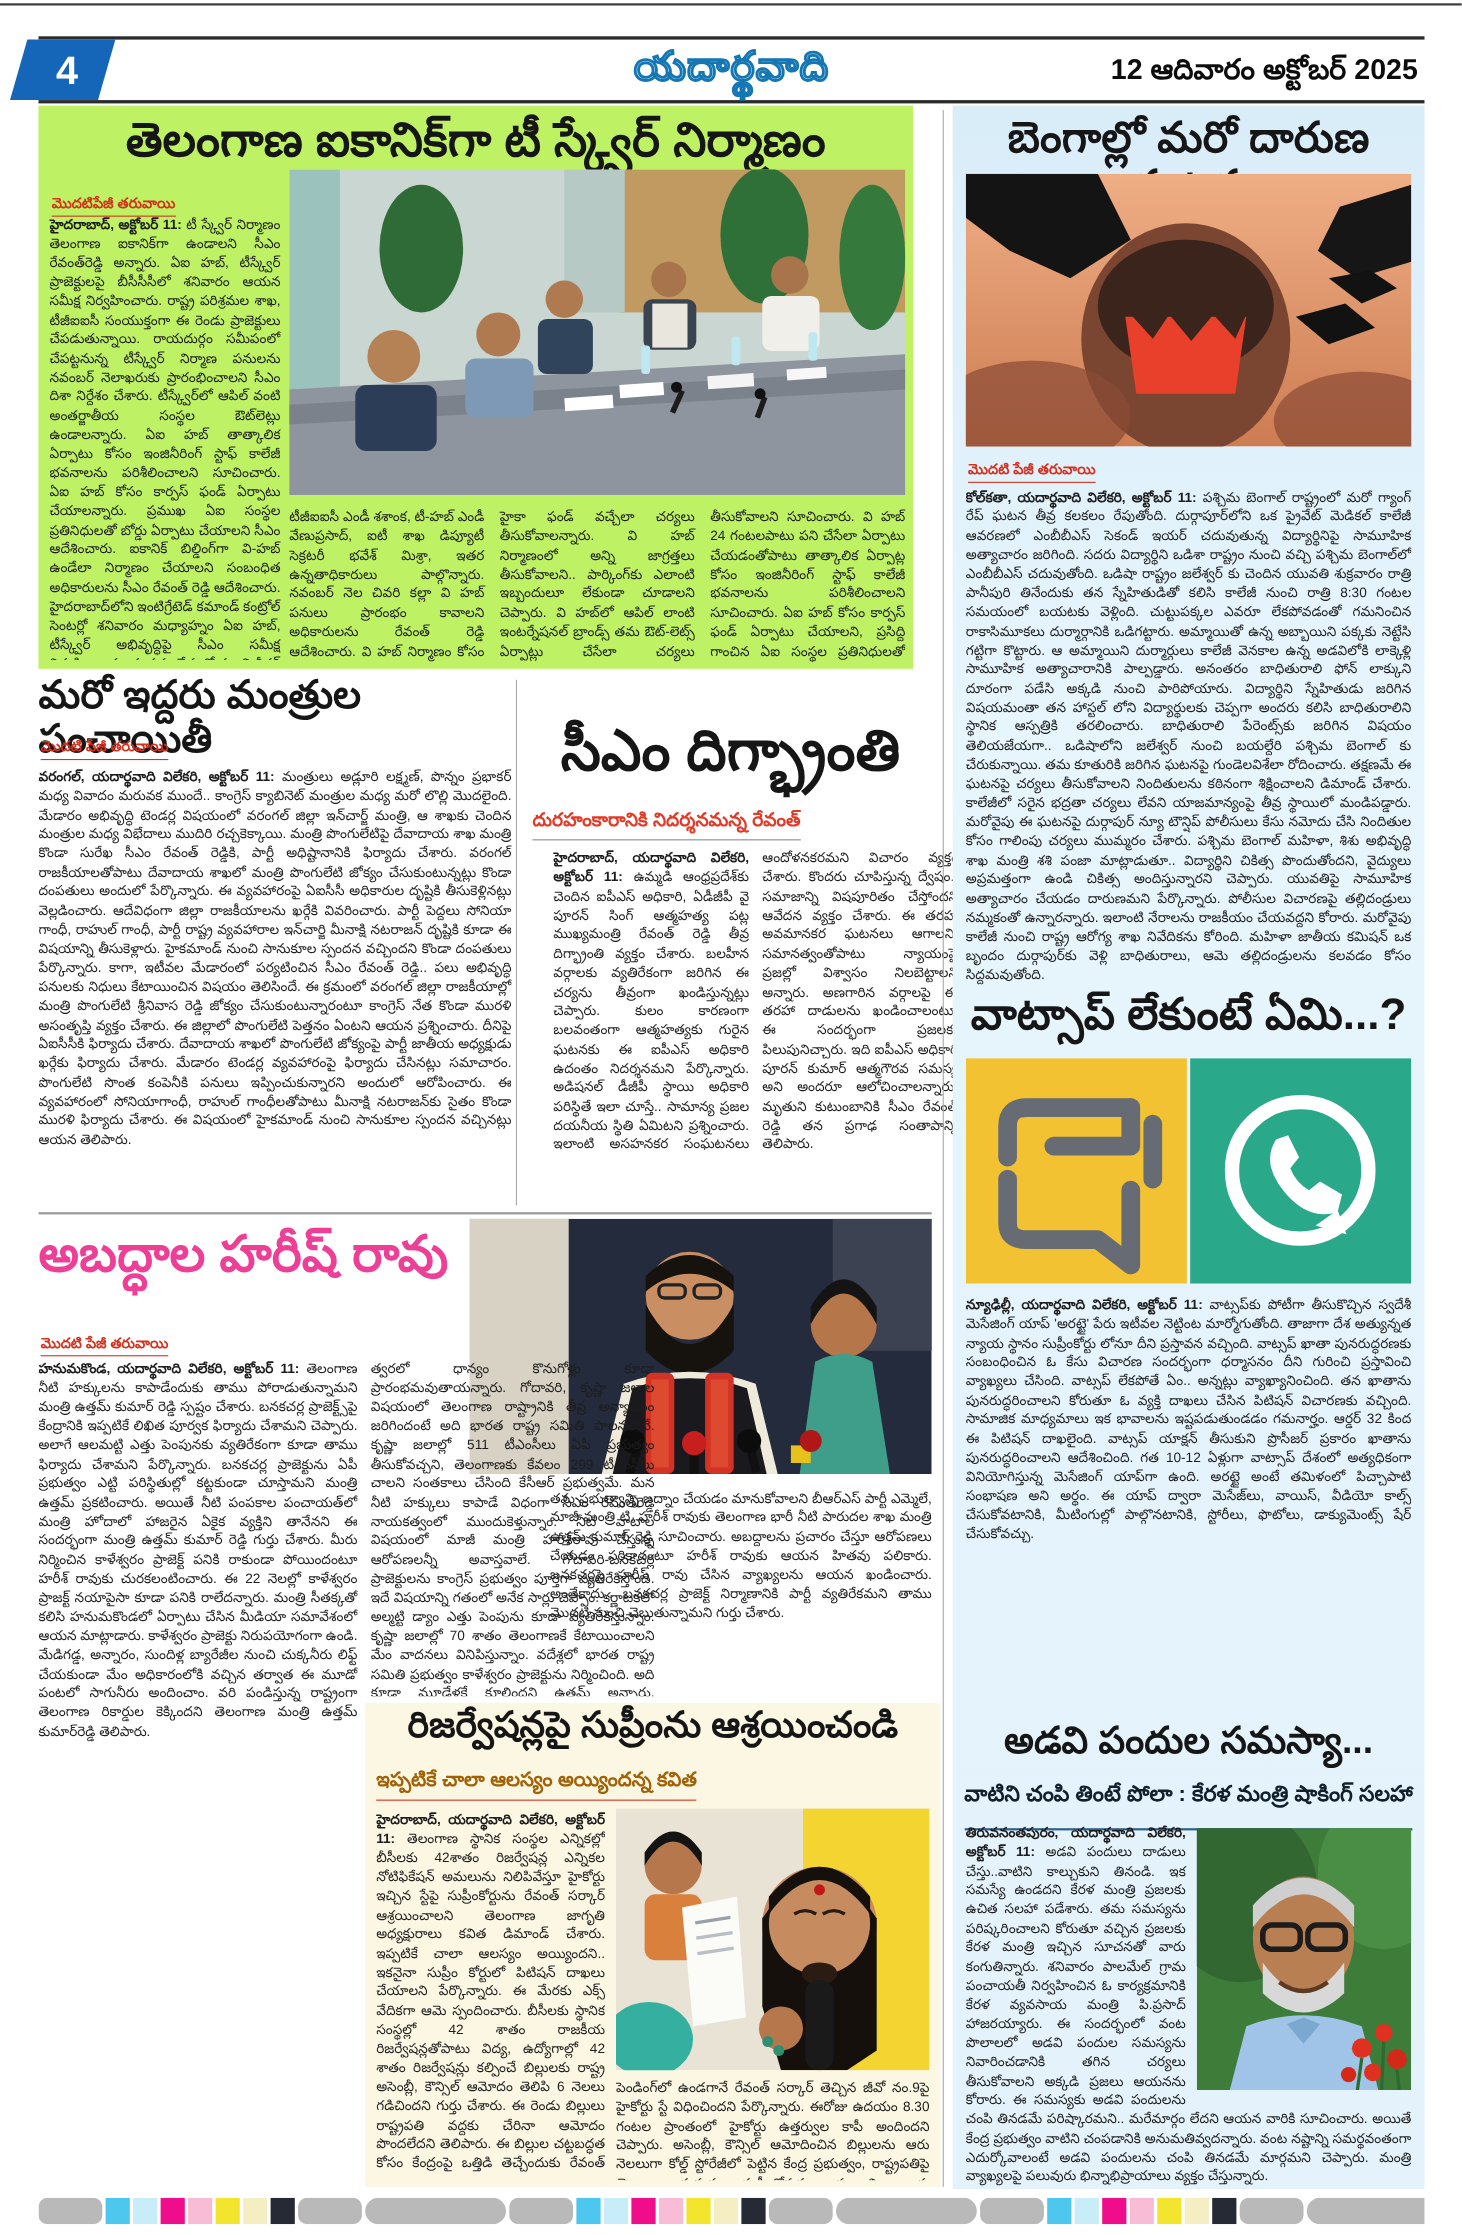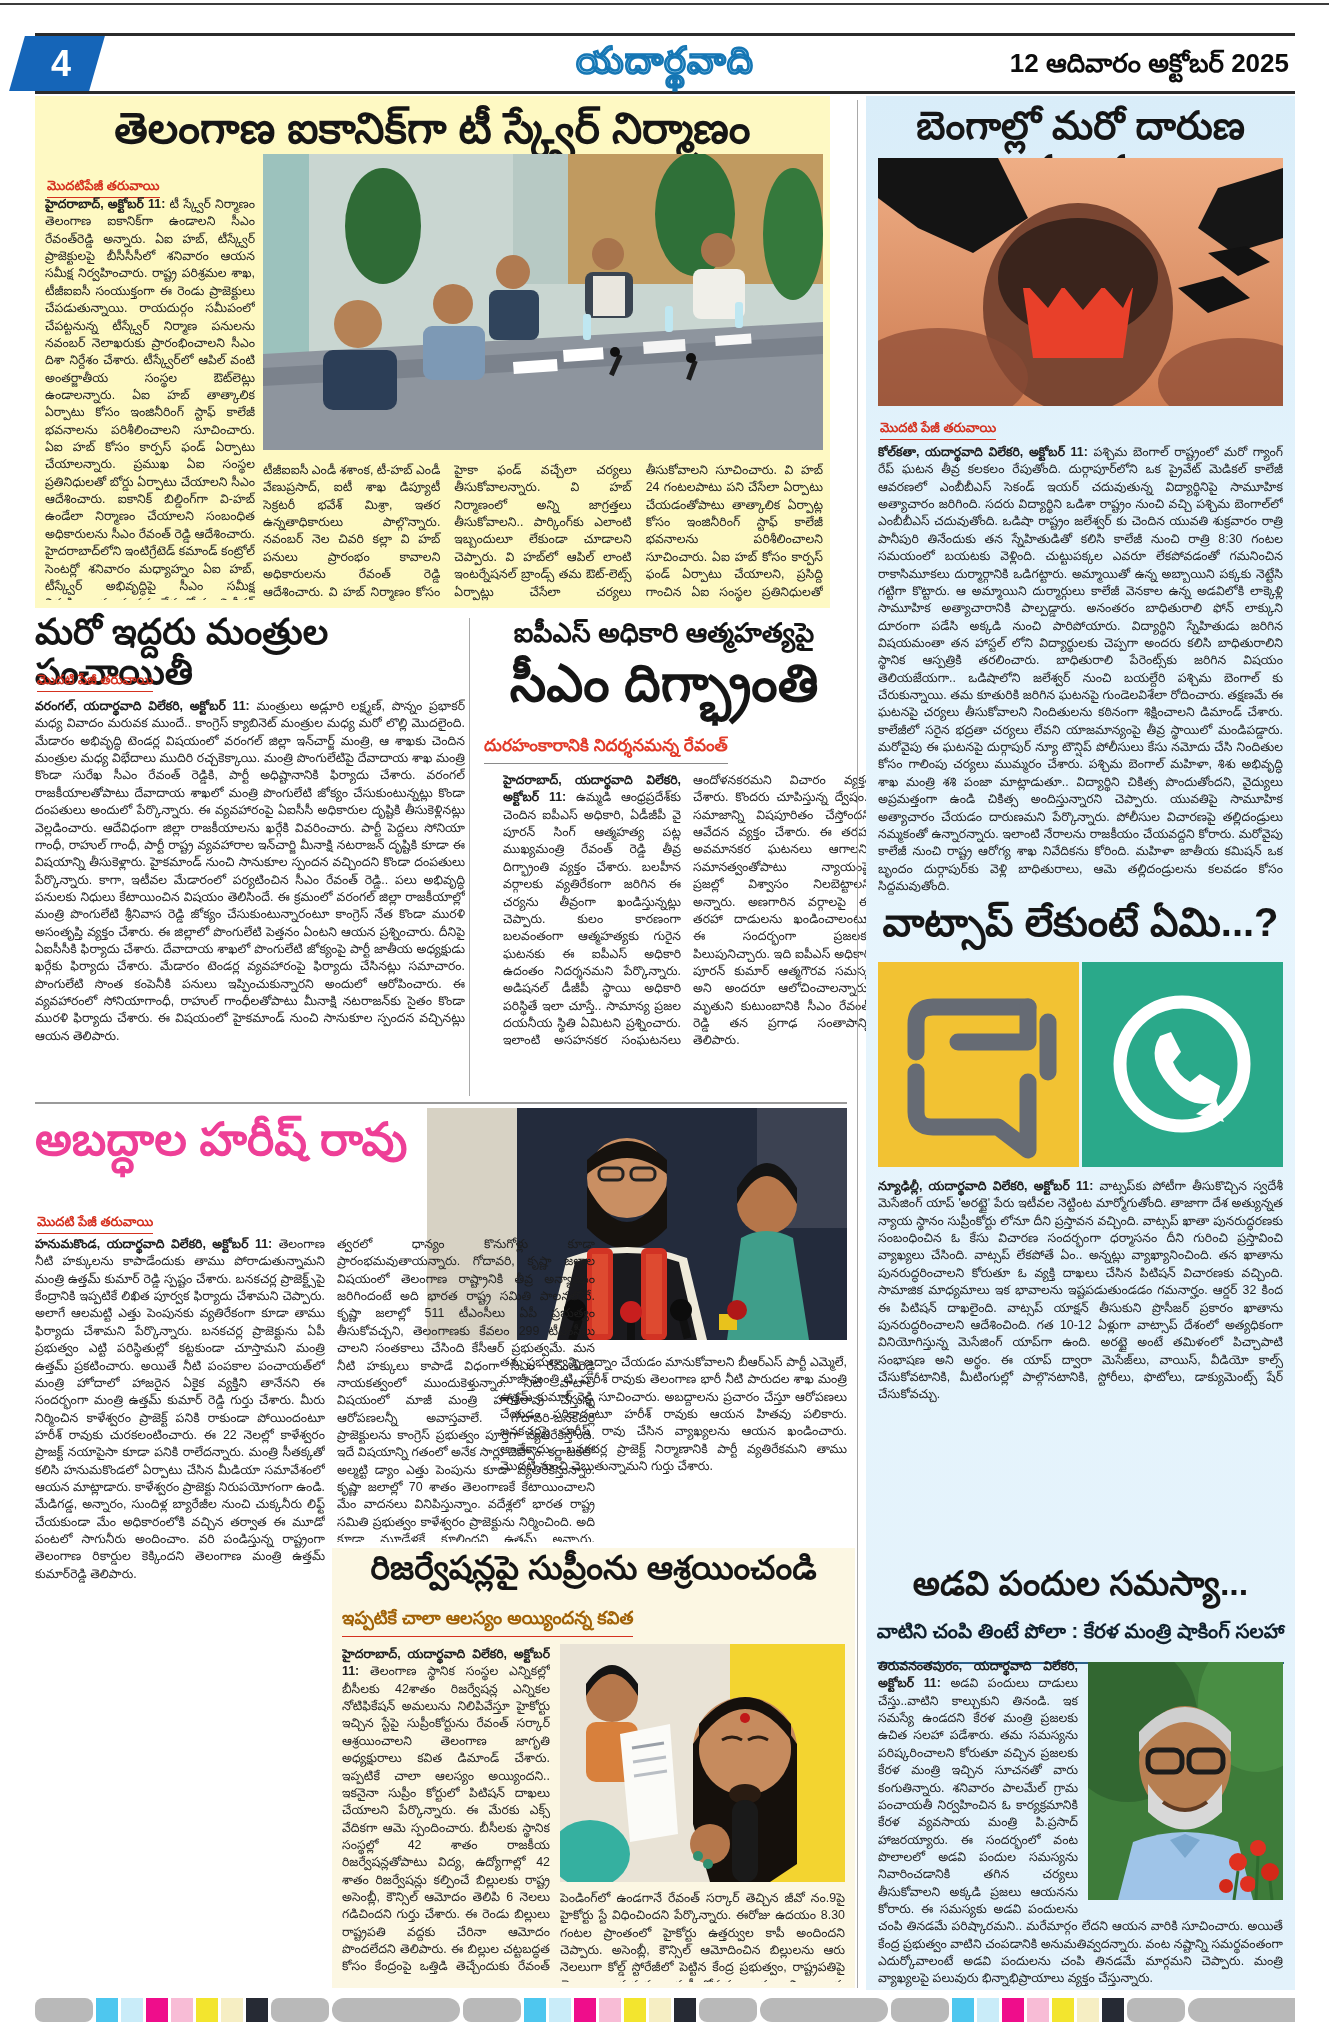--- a/index.html
+++ b/index.html
@@ -39,21 +39,21 @@
   .dl { font-weight:bold; }
   .byline-red {
     color:#d5311f; font-weight:bold; font-size:13px; display:inline-block;
     border-bottom:1.5px solid #d5311f; padding-bottom:1px;
   }
   .vrule { position:absolute; width:1px; background:#a9a9a9; }
   .hrule { position:absolute; height:1.5px; background:#9a9a9a; }
   .photo-frame { display:block; }
 
   
-  .section-a { left:35px; top:96px; width:795px; height:512px; background:#fef9c3; }
+  .section-a { left:35px; top:96px; width:795px; height:512px; background:#bef264; }
   .section-a .hl { position:absolute; left:0; top:8px; width:100%; text-align:center; font-size:43px; }
   .section-a .by { position:absolute; left:12px; top:80px; }
   .section-a .col1 { position:absolute; left:10px; top:100px; width:210px; height:404px; }
   .section-a .photo { position:absolute; left:228px; top:58px; width:560px; height:296px; }
   .section-a .below { position:absolute; left:228px; top:366px; width:560px; height:140px; column-count:3; column-gap:14px; }
 
   
   .section-b { left:35px; top:612px; width:430px; height:488px; }
   .section-b .hl { position:absolute; left:0; top:0; width:100%; font-size:36px; }
   .section-b .by { position:absolute; left:2px; top:58px; }
@@ -172,21 +172,20 @@
   <div class="abs section-b">
     <div class="hl headline">మరో ఇద్దరు మంత్రుల పంచాయితీ</div>
     <div class="by"><span class="byline-red">మొదటి పేజీ తరువాయి</span></div>
     <div class="bd art-body">
       <p><b class="dl">వరంగల్, యదార్థవాది విలేకరి, అక్టోబర్ 11:</b>
       <span>మంత్రులు అడ్లూరి లక్ష్మణ్, పొన్నం ప్రభాకర్ మధ్య వివాదం మరువక ముందే.. కాంగ్రెస్ క్యాబినెట్ మంత్రుల మధ్య మరో లొల్లి మొదలైంది. మేడారం అభివృద్ధి టెండర్ల విషయంలో వరంగల్ జిల్లా ఇన్‌చార్జ్ మంత్రి, ఆ శాఖకు చెందిన మంత్రుల మధ్య విభేదాలు ముదిరి రచ్చకెక్కాయి. మంత్రి పొంగులేటిపై దేవాదాయ శాఖ మంత్రి కొండా సురేఖ సీఎం రేవంత్ రెడ్డికి, పార్టీ అధిష్టానానికి ఫిర్యాదు చేశారు. వరంగల్ రాజకీయాలతోపాటు దేవాదాయ శాఖలో మంత్రి పొంగులేటి జోక్యం చేసుకుంటున్నట్లు కొండా దంపతులు అందులో పేర్కొన్నారు. ఈ వ్యవహారంపై ఏఐసీసీ అధికారుల దృష్టికి తీసుకెళ్లినట్లు వెల్లడించారు. ఆదేవిధంగా జిల్లా రాజకీయాలను ఖర్గేకి వివరించారు. పార్టీ పెద్దలు సోనియా గాంధీ, రాహుల్ గాంధీ, పార్టీ రాష్ట్ర వ్యవహారాల ఇన్‌చార్జి మీనాక్షి నటరాజన్ దృష్టికి కూడా ఈ విషయాన్ని తీసుకెళ్లారు. హైకమాండ్ నుంచి సానుకూల స్పందన వచ్చిందని కొండా దంపతులు పేర్కొన్నారు. కాగా, ఇటీవల మేడారంలో పర్యటించిన సీఎం రేవంత్ రెడ్డి.. పలు అభివృద్ధి పనులకు నిధులు కేటాయించిన విషయం తెలిసిందే. ఈ క్రమంలో వరంగల్ జిల్లా రాజకీయాల్లో మంత్రి పొంగులేటి శ్రీనివాస రెడ్డి జోక్యం చేసుకుంటున్నారంటూ కాంగ్రెస్ నేత కొండా మురళి అసంతృప్తి వ్యక్తం చేశారు. ఈ జిల్లాలో పొంగులేటి పెత్తనం ఏంటని ఆయన ప్రశ్నించారు. దీనిపై ఏఐసీసీకి ఫిర్యాదు చేశారు. దేవాదాయ శాఖలో పొంగులేటి జోక్యంపై పార్టీ జాతీయ అధ్యక్షుడు ఖర్గేకు ఫిర్యాదు చేశారు. మేడారం టెండర్ల వ్యవహారంపై ఫిర్యాదు చేసినట్లు సమాచారం. పొంగులేటి సొంత కంపెనీకి పనులు ఇప్పించుకున్నారని అందులో ఆరోపించారు. ఈ వ్యవహారంలో సోనియాగాంధీ, రాహుల్ గాంధీలతోపాటు మీనాక్షి నటరాజన్‌కు సైతం కొండా మురళి ఫిర్యాదు చేశారు. ఈ విషయంలో హైకమాండ్ నుంచి సానుకూల స్పందన వచ్చినట్లు ఆయన తెలిపారు.</span></p>
     </div>
   </div>
 
   <div class="abs section-c">
-    <div class="kicker headline">ఐపీఎస్ అధికారి ఆత్మహత్యపై</div>
     <div class="hl headline">సీఎం దిగ్భ్రాంతి</div>
     <div class="sub">దురహంకారానికి నిదర్శనమన్న రేవంత్</div>
     <div class="bd art-body">
       <p><b class="dl">హైదరాబాద్, యదార్థవాది విలేకరి, అక్టోబర్ 11:</b>
       <span>ఉమ్మడి ఆంధ్రప్రదేశ్‌కు చెందిన ఐపీఎస్ అధికారి, ఏడీజీపీ వై పూరన్ సింగ్ ఆత్మహత్య పట్ల ముఖ్యమంత్రి రేవంత్ రెడ్డి తీవ్ర దిగ్భ్రాంతి వ్యక్తం చేశారు. బలహీన వర్గాలకు వ్యతిరేకంగా జరిగిన ఈ చర్యను తీవ్రంగా ఖండిస్తున్నట్లు చెప్పారు. కులం కారణంగా బలవంతంగా ఆత్మహత్యకు గురైన ఘటనకు ఈ ఐపీఎస్ అధికారి ఉదంతం నిదర్శనమని పేర్కొన్నారు. అడిషనల్ డీజీపీ స్థాయి అధికారి పరిస్థితే ఇలా చూస్తే.. సామాన్య ప్రజల దయనీయ స్థితి ఏమిటని ప్రశ్నించారు. ఇలాంటి అసహనకర సంఘటనలు ఆందోళనకరమని విచారం వ్యక్తం చేశారు. కొందరు చూపిస్తున్న ద్వేషం.. సమాజాన్ని విషపూరితం చేస్తోందని ఆవేదన వ్యక్తం చేశారు. ఈ తరహా అవమానకర ఘటనలు ఆగాలని, సమానత్వంతోపాటు న్యాయంపై ప్రజల్లో విశ్వాసం నిలబెట్టాలని అన్నారు. అణగారిన వర్గాలపై ఈ తరహా దాడులను ఖండించాలంటూ ఈ సందర్భంగా ప్రజలకు పిలుపునిచ్చారు. ఇది ఐపీఎస్ అధికారి పూరన్ కుమార్ ఆత్మగౌరవ సమస్య అని అందరూ ఆలోచించాలన్నారు. మృతుని కుటుంబానికి సీఎం రేవంత్ రెడ్డి తన ప్రగాఢ సంతాపాన్ని తెలిపారు.</span></p>
     </div>
   </div>
 
   <div class="abs rail">
 

